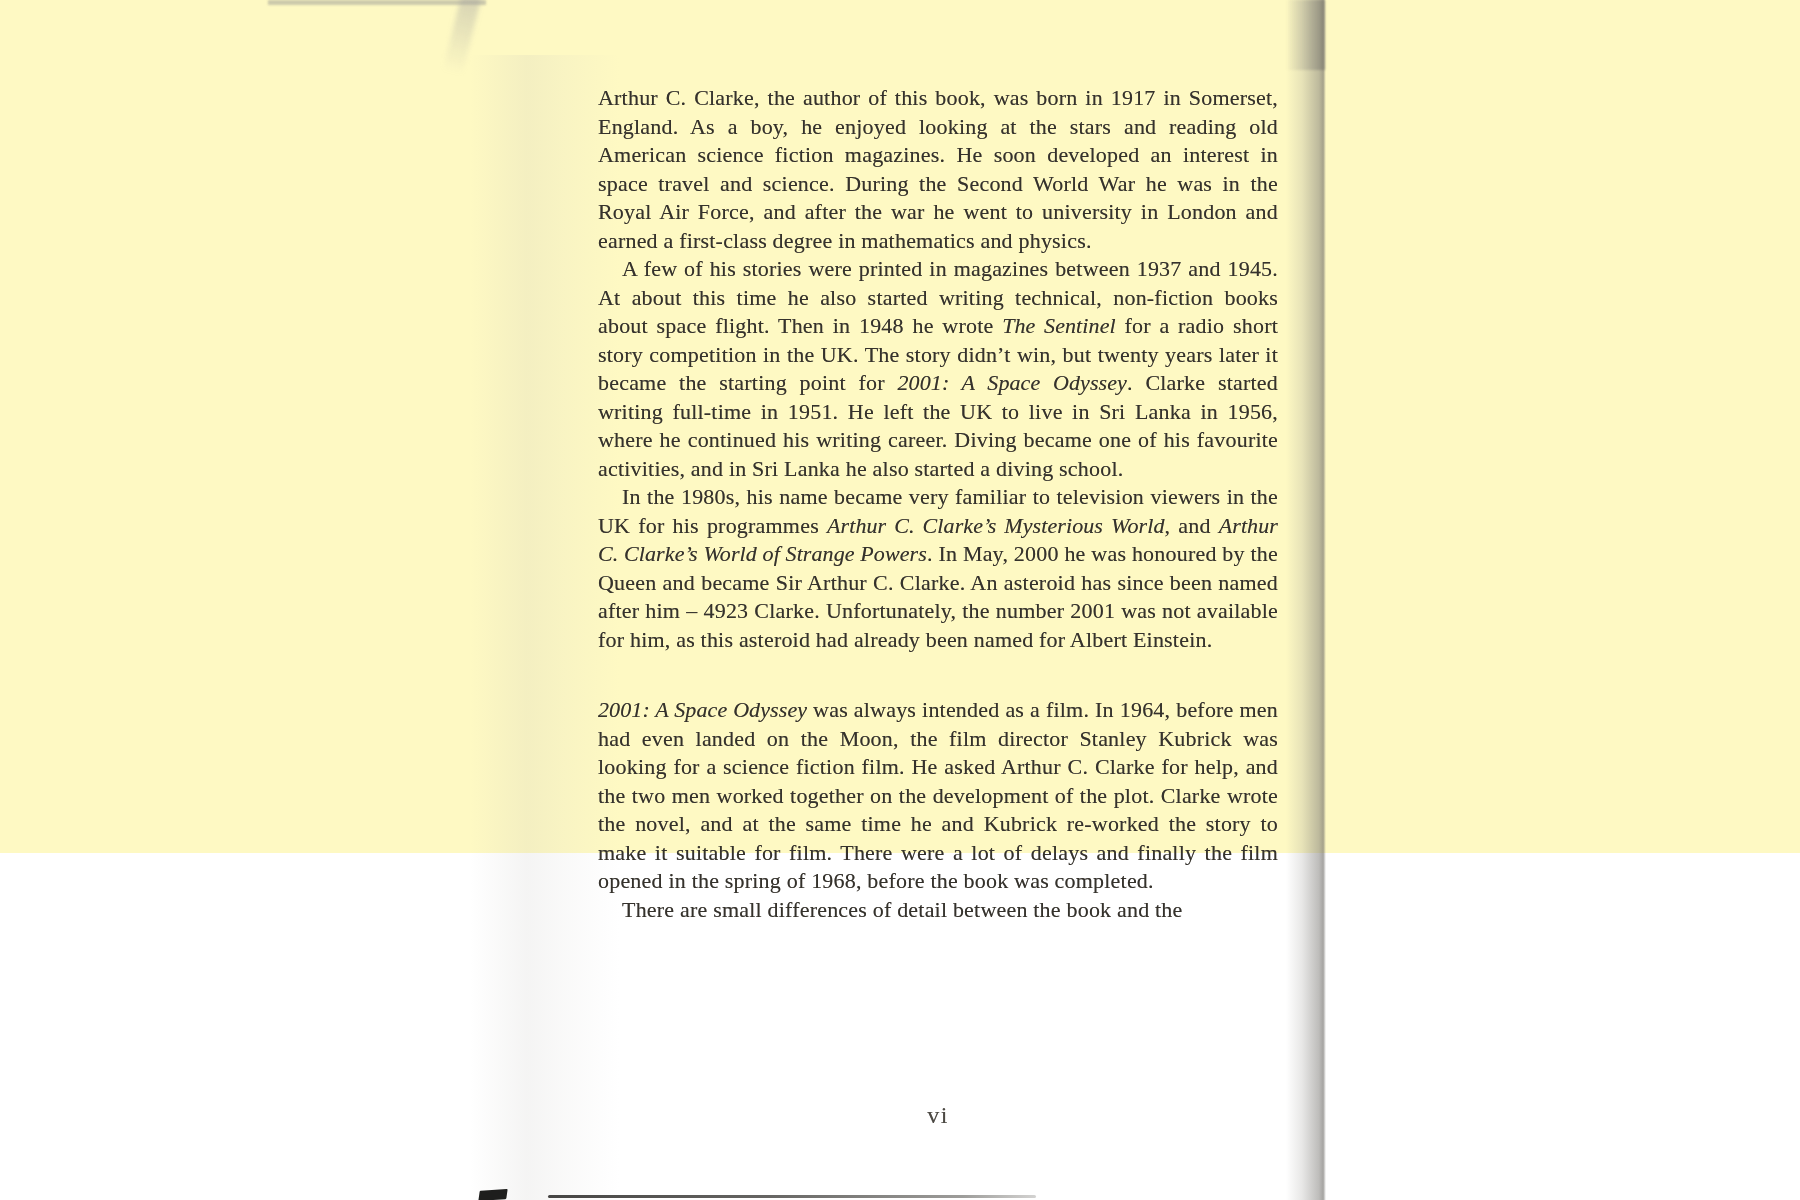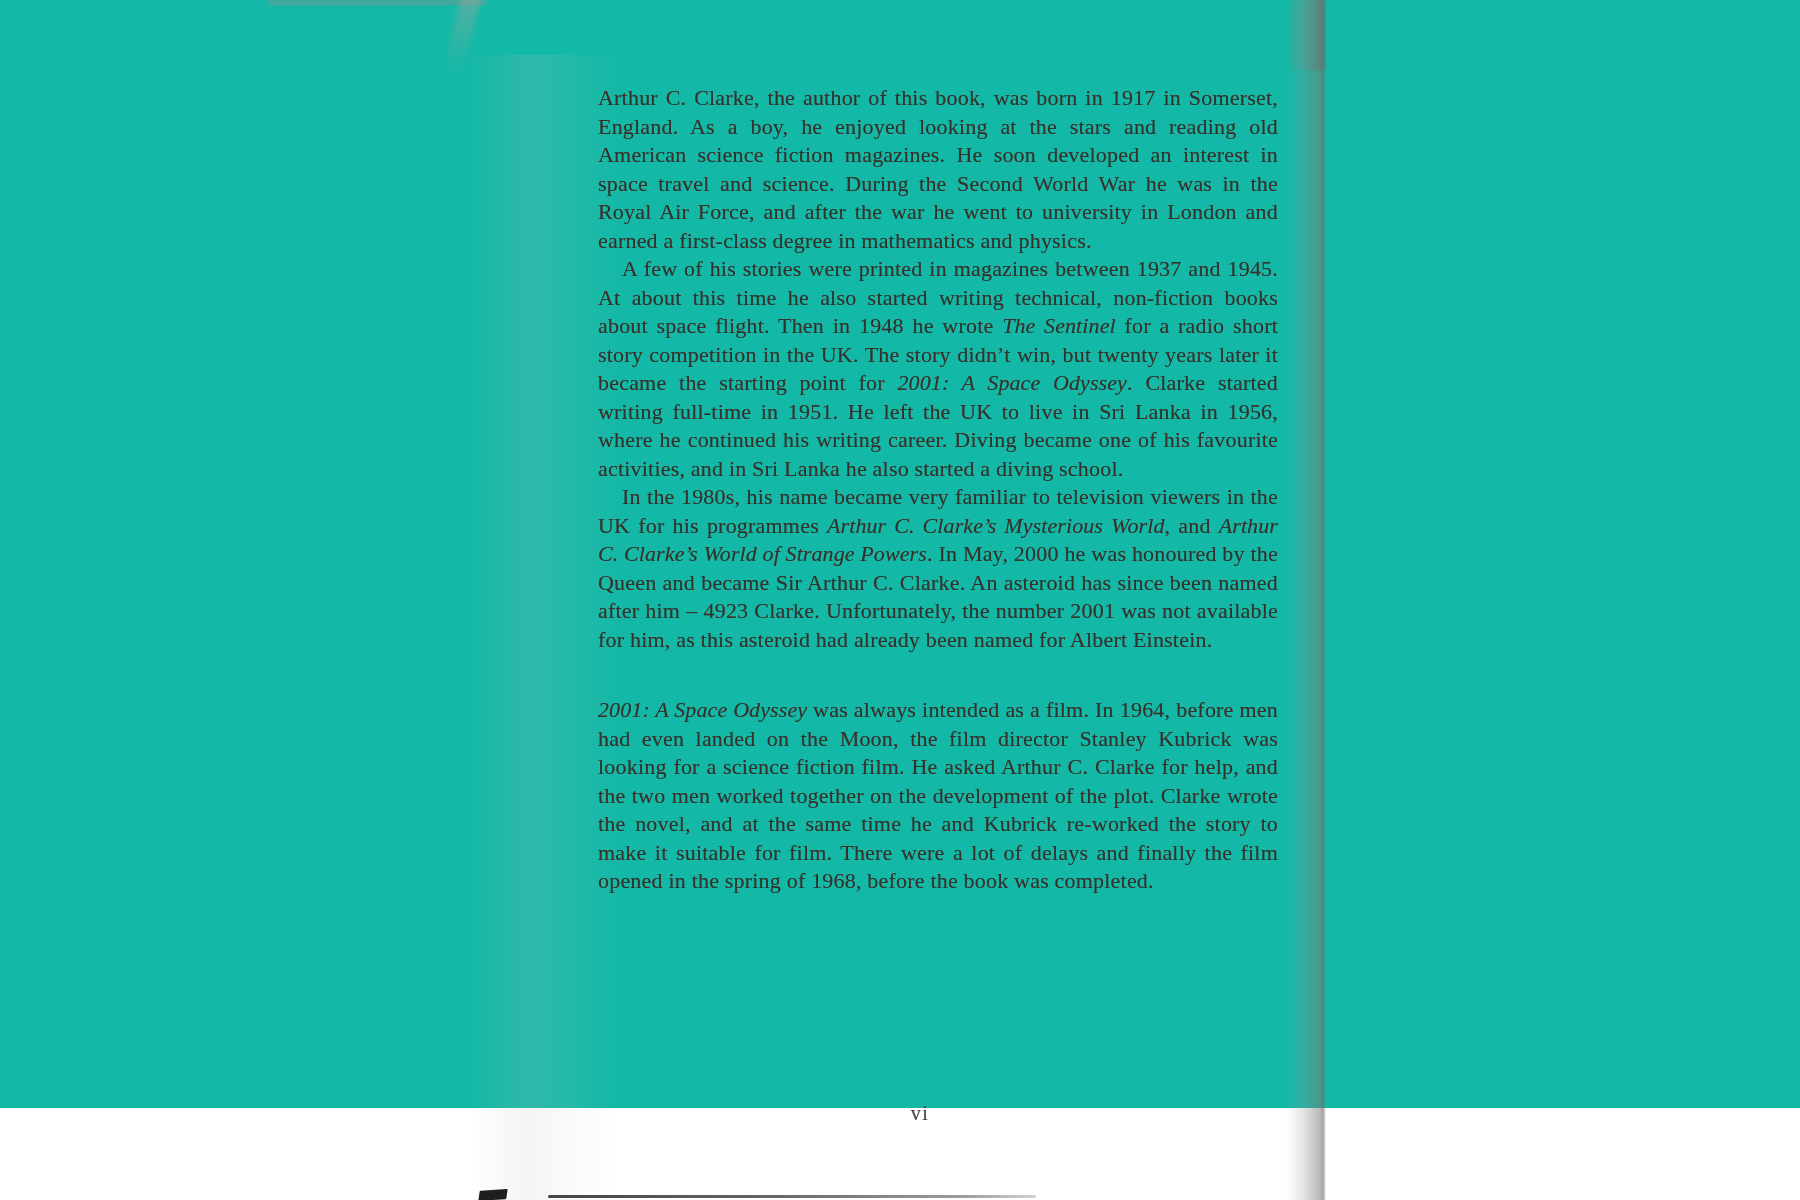--- a/index.html
+++ b/index.html
@@ -6,22 +6,22 @@
     margin: 0;
     padding: 0;
     width: 1800px;
     height: 1200px;
     background: #ffffff;
     overflow: hidden;
   }
   .scan {
     position: relative;
     width: 1800px;
-    height: 1108px;
-    background: #14b8a6;
+    height: 853px;
+    background: #fef9c3;
     font-family: "Liberation Serif", "DejaVu Serif", serif;
   }
   
   .gutter-shade {
     position: absolute;
     left: 470px;
     top: 55px;
     width: 150px;
     height: 1145px;
     background: linear-gradient(to right,
@@ -100,25 +100,25 @@
     padding: 0;
   }
   .text-block p.indent { text-indent: 24px; }
   .text-block p.space-before { margin-top: 42px; }
   .text-block em {
     font-style: italic;
     letter-spacing: 0.1px;
   }
   .page-number {
     position: absolute;
-    left: 580px;
+    left: 598px;
     top: 1102px;
     width: 680px;
     text-align: center;
-    font-size: 20px;
+    font-size: 24px;
     color: #4c4944;
     letter-spacing: 1.5px;
     text-shadow: 0 0 0.6px rgba(80,76,70,0.5);
   }
   
   .bottom-block {
     position: absolute;
     left: 479px;
     top: 1190px;
     width: 28px;
@@ -149,19 +149,20 @@
   <div class="edge-shade"></div>
   <div class="edge-shade-cap"></div>
   <div class="top-streak"></div>
   <div class="top-wisp"></div>
 
   <div class="text-block" style="color: rgb(53, 50, 44);">
       <p class=""><span>Arthur C. Clarke, the author of this book, was born in 1917 in Somerset, England. As a boy, he enjoyed looking at the stars and reading old American science fiction magazines. He soon developed an interest in space travel and science. During the Second World War he was in the Royal Air Force, and after the war he went to university in London and earned a first-class degree in mathematics and physics.</span></p>
       <p class="indent "><span>A few of his stories were printed in magazines between 1937 and 1945. At about this time he also started writing technical, non-fiction books about space flight. Then in 1948 he wrote </span><em>The Sentinel</em><span> for a radio short story competition in the UK. The story didn’t win, but twenty years later it became the starting point for </span><em>2001: A Space Odyssey</em><span>. Clarke started writing full-time in 1951. He left the UK to live in Sri Lanka in 1956, where he continued his writing career. Diving became one of his favourite activities, and in Sri Lanka he also started a diving school.</span></p>
       <p class="indent "><span>In the 1980s, his name became very familiar to television viewers in the UK for his programmes </span><em>Arthur C. Clarke’s Mysterious World</em><span>, and </span><em>Arthur C. Clarke’s World of Strange Powers</em><span>. In May, 2000 he was honoured by the Queen and became Sir Arthur C. Clarke. An asteroid has since been named after him – 4923 Clarke. Unfortunately, the number 2001 was not available for him, as this asteroid had already been named for Albert Einstein.</span></p>
       <p class="space-before"><em>2001: A Space Odyssey</em><span> was always intended as a film. In 1964, before men had even landed on the Moon, the film director Stanley Kubrick was looking for a science fiction film. He asked Arthur C. Clarke for help, and the two men worked together on the development of the plot. Clarke wrote the novel, and at the same time he and Kubrick re-worked the story to make it suitable for film. There were a lot of delays and finally the film opened in the spring of 1968, before the book was completed.</span></p>
+      <p class="indent "><span>There are small differences of detail between the book and the</span></p>
     </div>
 
   <div class="page-number">vi</div>
 
   <div class="bottom-block"></div>
   <div class="bottom-line"></div>
 </div>
 
 </body></html>

